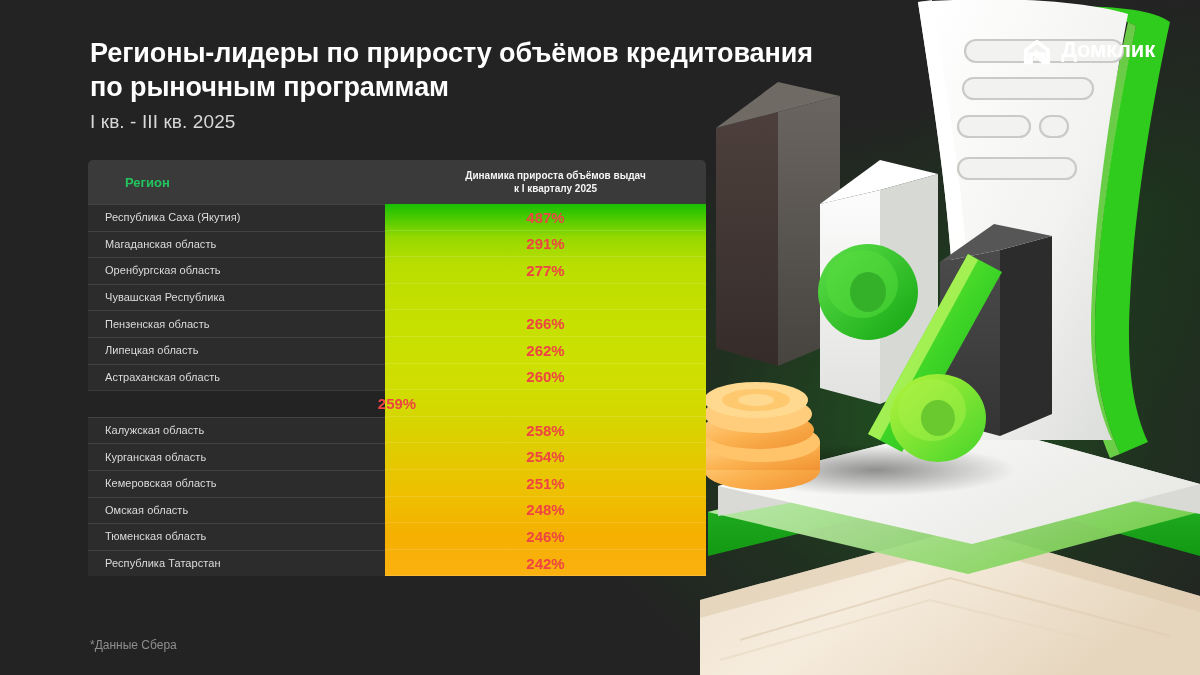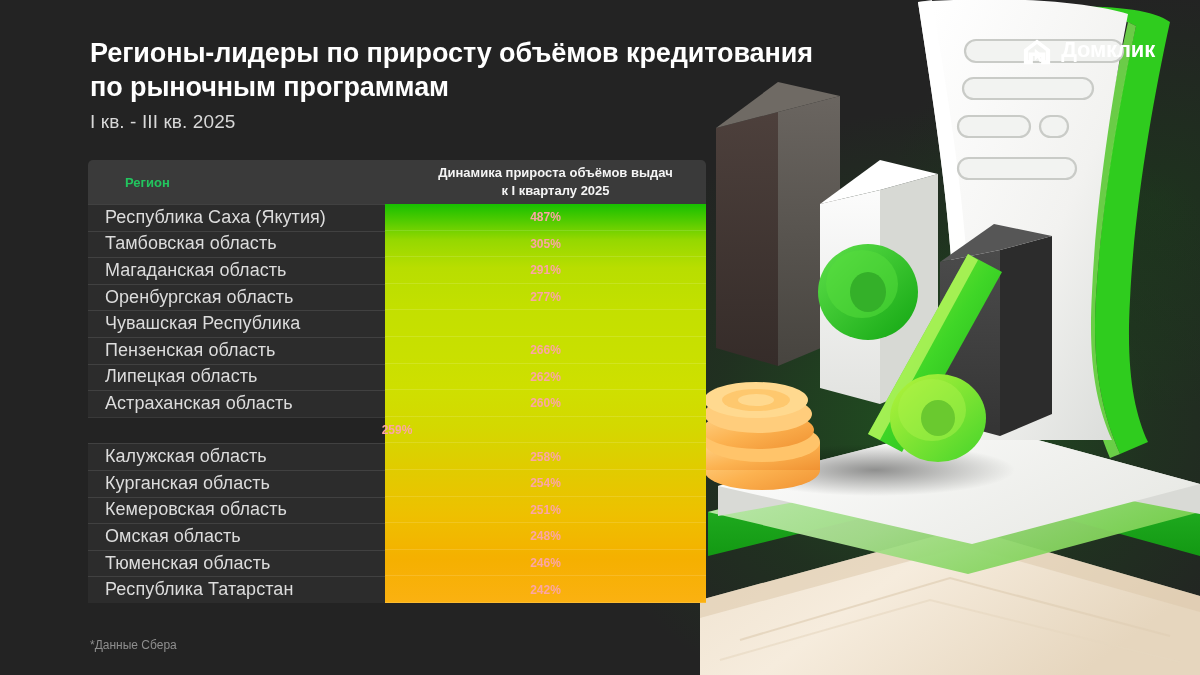--- a/index.html
+++ b/index.html
@@ -42,37 +42,37 @@
   }
   .thead {
     display:flex; background:#3a3a3a; height:44px; align-items:center;
   }
   .th-region {
     width:297px; padding-left:17px;
     color:#22c55e; font-size:13px; font-weight:bold;margin-left:20px;
   }
   .th-metric {
     flex:1; text-align:center; color:#f5f5f5;
-    font-size:13px; font-weight:bold; line-height:1.35; padding:0 10px;
+    font-size:10px; font-weight:bold; line-height:1.35; padding:0 10px;
   }
   .tbody { position:relative; }
   .row { display:flex; height:26.6px; align-items:center; position:relative; }
   .row::before {
     content:""; position:absolute; left:0; right:0; top:0; height:1px;
     background:rgba(255,255,255,0.10);
   }
   .row:first-child::before { background:rgba(255,255,255,0.05); }
   .c-region {
     width:297px; padding-left:17px; background:#2c2c2c; height:100%;
     display:flex; align-items:center;
-    color:#dcdcdc; font-size:18px; letter-spacing:0.05px;
+    color:#dcdcdc; font-size:11px; letter-spacing:0.05px;
   }
   .c-value {
     flex:1; height:100%; display:flex; align-items:center; justify-content:center;
-    color:#fca5a5; font-size:12px; font-weight:bold;
+    color:#ef4444; font-size:15px; font-weight:bold;
     position:relative; z-index:2;
   }
   
   .grad-band {
     position:absolute; left:297px; right:0; top:0; bottom:0; z-index:1;
     background:linear-gradient(180deg,
       #17bf00 0%,
       #4ecb00 4%,
       #95d800 9%,
       #b8de00 16%,
@@ -278,24 +278,20 @@
       <div>к I кварталу 2025</div>
     </div>
   </div>
   <div class="tbody" id="tbody">
     <div class="grad-band"></div>
   <div class="row">
         <div class="c-region">Республика Саха (Якутия)</div>
         <div class="c-value">487%</div>
       </div>
       <div class="row">
-        <div class="c-region">Тамбовская область</div>
-        <div class="c-value">305%</div>
-      </div>
-      <div class="row">
         <div class="c-region">Магаданская область</div>
         <div class="c-value">291%</div>
       </div>
       <div class="row">
         <div class="c-region">Оренбургская область</div>
         <div class="c-value">277%</div>
       </div>
       <div class="row">
         <div class="c-region">Чувашская Республика</div>
       </div>

